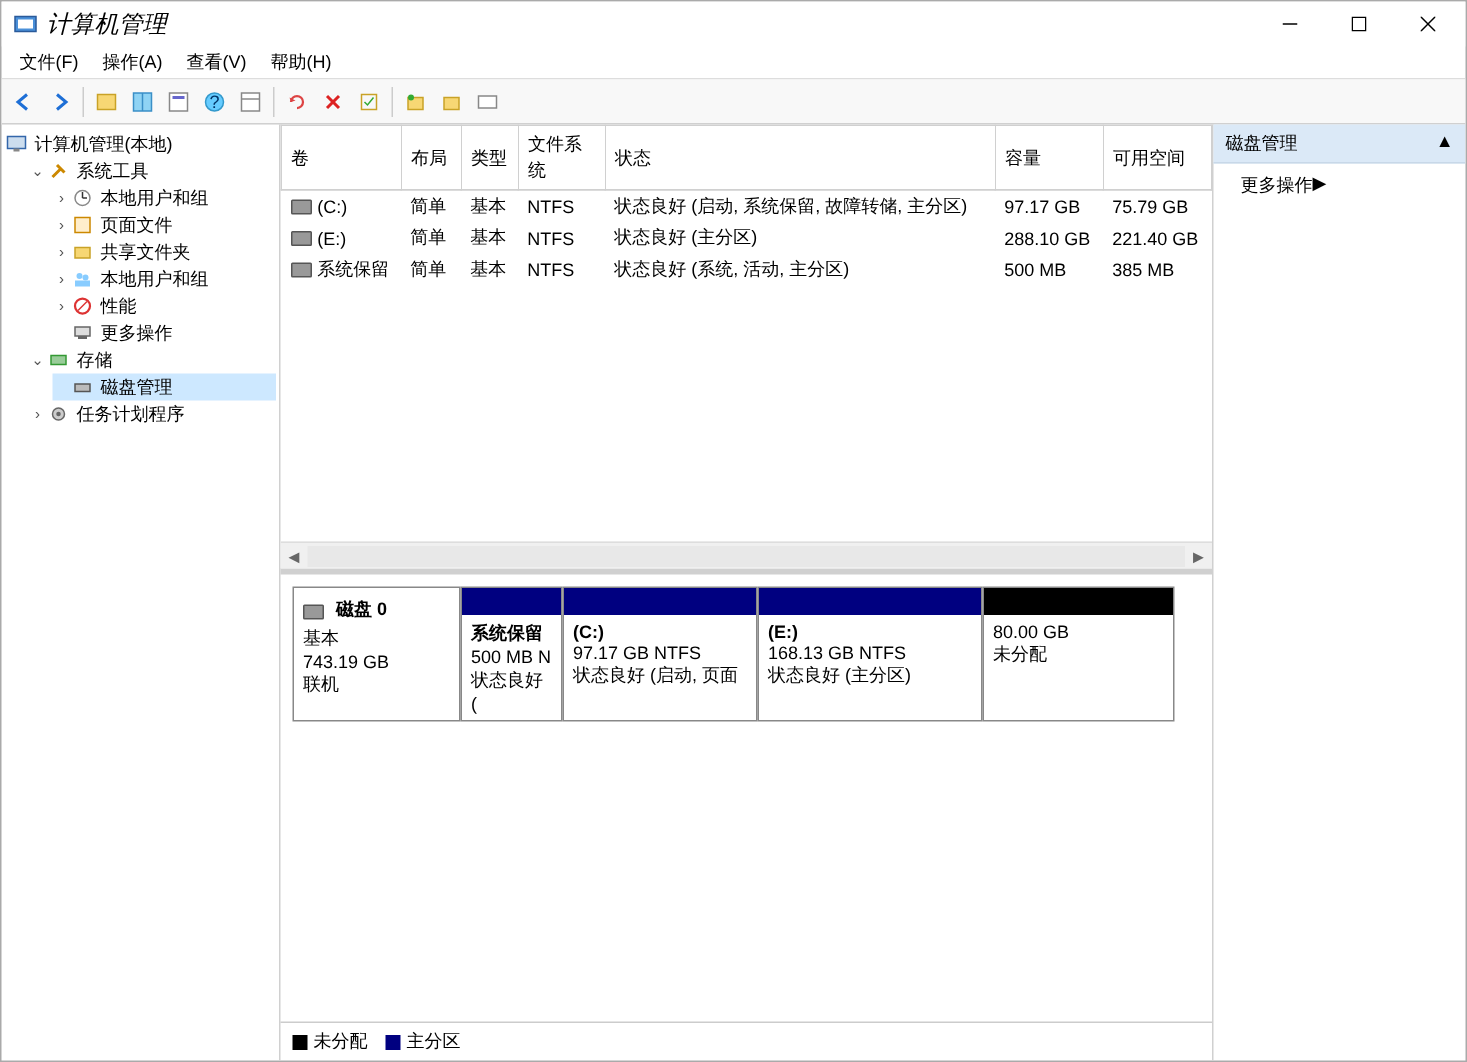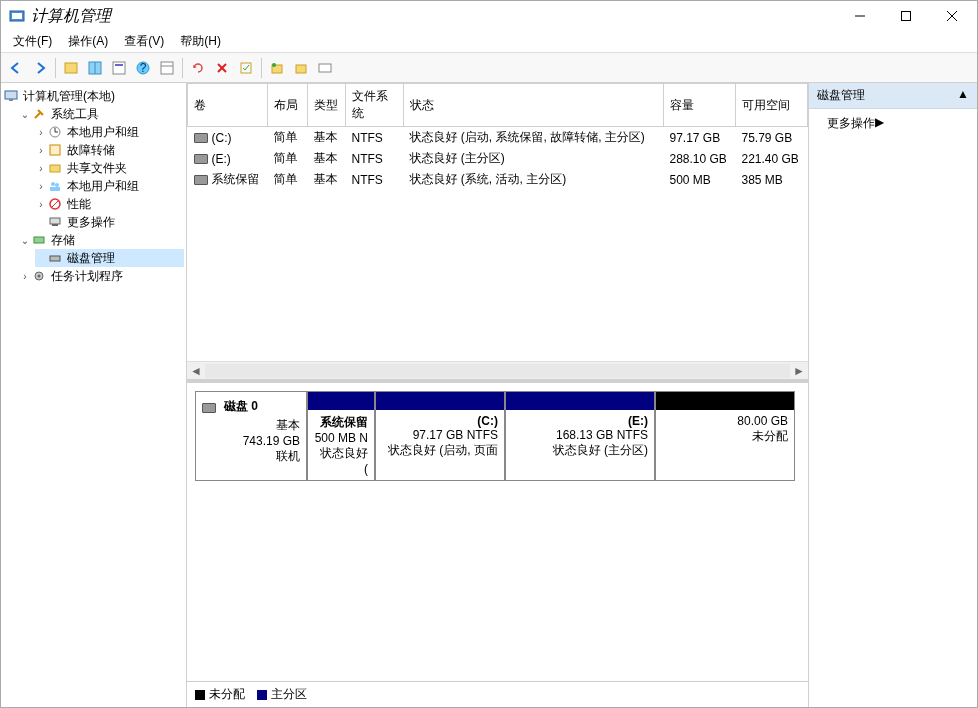--- a/index.html
+++ b/index.html
@@ -25,21 +25,21 @@
 .tree ul { padding-left: 16px; list-style: none; }
 .middle-pane { flex: 1; display: flex; flex-direction: column; border-right: 1px solid #d0d0d0; min-width:0; }
 .vol-table-wrap { flex: 0 0 300px; overflow: hidden; display:flex; flex-direction:column; border-bottom: 4px solid #d0d0d0; position:relative; }
 .vol-table { width: 100%; border-collapse: collapse; }
 .vol-table th { text-align: left; font-weight: normal; padding: 4px 6px; border: 1px solid #d0d0d0; background: #fff; position: sticky; top:0; }
 .vol-table td { padding: 2px 6px; }
 .disk-icon { display:inline-block; width:14px; height:10px; background:#999; border:1px solid #555; border-radius:1px; margin-right:4px; vertical-align:middle; }
 .hscroll { height: 18px; background:#f0f0f0; border-top:1px solid #ddd; display:flex; align-items:center; }
 .hscroll .arrow { width:18px; text-align:center; color:#666; }
 .hscroll .track { flex:1; height:14px; background:#e8e8e8; }
-.disk-map-wrap { flex:1; display:flex; flex-direction:column;text-align:right; }
+.disk-map-wrap { flex:1; display:flex; flex-direction:column; }
 .disk-map { padding: 8px; display:flex; gap:0; }
 .disk-info { width: 112px; border:1px solid #888; padding:6px; }
 .disk-info .dtitle { font-weight: bold; margin-bottom:2px; }
 .partitions { flex:1; display:flex; }
 .part { border:1px solid #888; display:flex; flex-direction:column; overflow:hidden; }
 .part .part-header { height:18px; background:#000080; }
 .part.unalloc .part-header { background:#000; }
 .part .part-body { padding:4px 6px; flex:1; }
 .part .pname { font-weight: bold; }
 .legend { border-top:1px solid #ccc; padding:4px 8px; display:flex; gap:12px; align-items:center; margin-top:auto; }
@@ -207,21 +207,21 @@
                   </div>
                 </li>
               <li>
                   <div class="tree-row">
                     <span class="twisty">›</span>
                     <span class="ticon">
                       <svg width="14" height="14">
                         <rect x="2" y="2" width="10" height="10" fill="#fec" stroke="#c80"></rect>
                       </svg>
                     </span>
-                    <span>故障转储</span>
+                    <span>页面文件</span>
                   </div>
                 </li>
               <li>
                   <div class="tree-row">
                     <span class="twisty">›</span>
                     <span class="ticon">
                       <svg width="14" height="14">
                         <rect x="2" y="4" width="10" height="7" fill="#f7d774" stroke="#c9a227"></rect>
                       </svg>
                     </span>
@@ -389,21 +389,21 @@
               </div>
             </div>
             <div class="part" style="width: 150px;">
               <div class="part-header"></div>
               <div class="part-body">
                 <div class="pname">(E:)</div>
                 <div>168.13 GB NTFS</div>
                 <div>状态良好 (主分区)</div>
               </div>
             </div>
-            <div class="part unalloc" style="width: 140px;">
+            <div class="part unalloc" style="width: 128px;">
               <div class="part-header"></div>
               <div class="part-body">
                 <div class="pname"></div>
                 <div>80.00 GB</div>
                 <div>未分配</div>
               </div>
             </div>
           </div>
       </div>
       <div class="legend">

